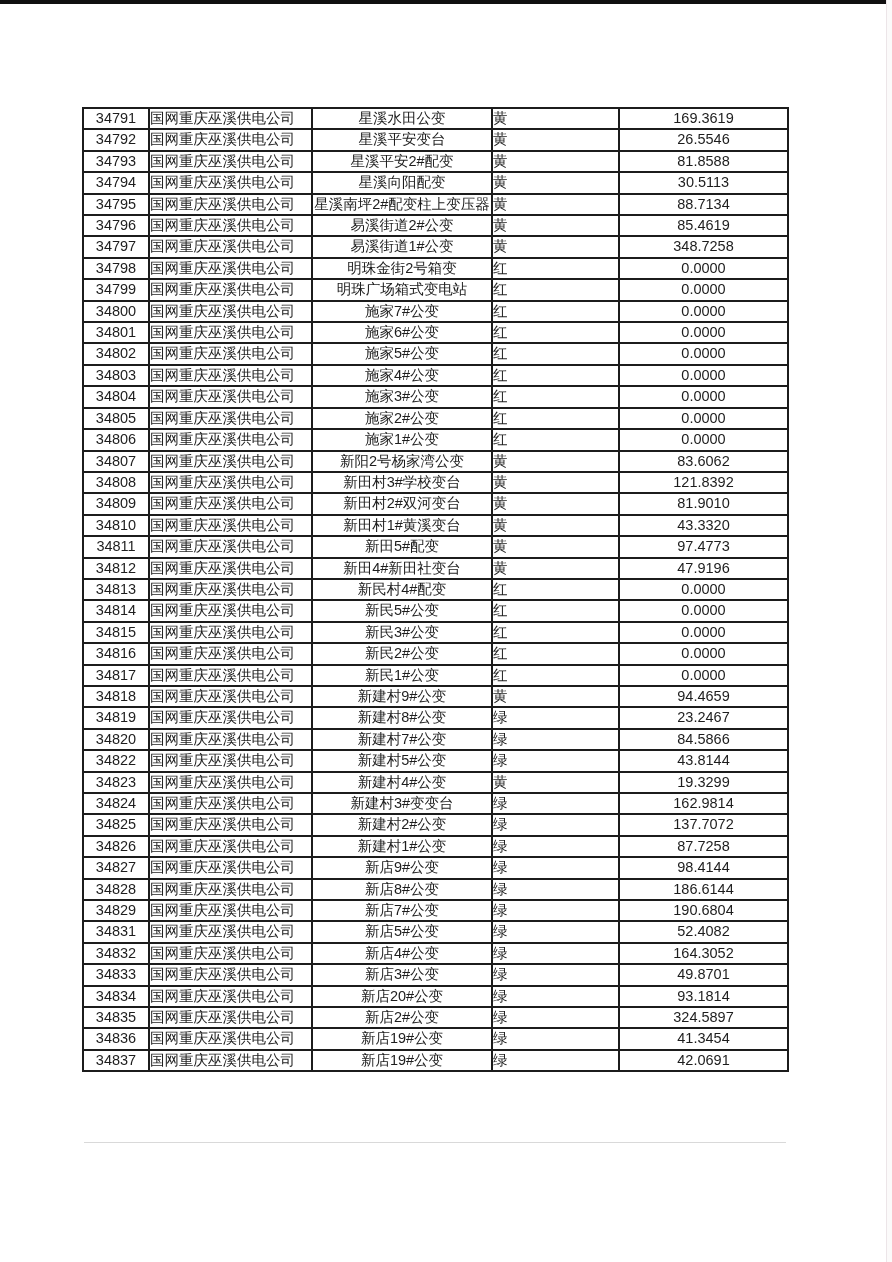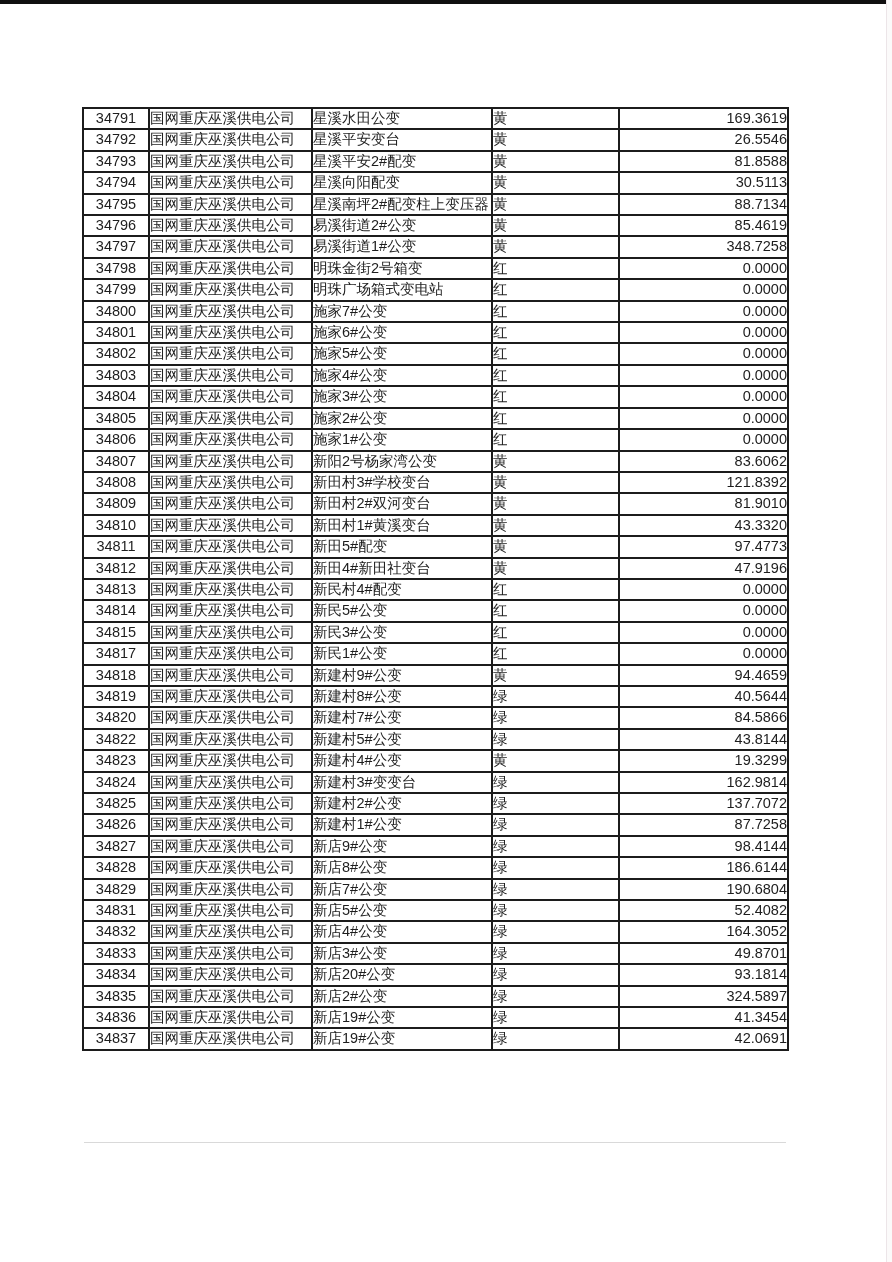--- a/index.html
+++ b/index.html
@@ -43,23 +43,23 @@
     color: #1d1d1d;
     padding: 0;
     height: 19.4px;
     line-height: 19.4px;
     white-space: nowrap;
     overflow: visible;
     vertical-align: middle;
   }
   td.c-id    { text-align: center; }
   td.c-co    { text-align: left; padding-left: 4px; border-radius: 9px; }
-  td.c-name  { text-align: left; padding-left: 4px; }
+  td.c-name  { text-align: center; padding-left: 4px; }
   td.c-color { text-align: left; padding-left: 4px; }
-  td.c-val   { text-align: right; }
+  td.c-val   { text-align: center; }
   .ghost-line {
     position: absolute;
     left: 84px; top: 1142px;
     width: 702px; height: 1px;
     background: #d9d9d9;
   }
 </style>
 </head>
 <body>
 
@@ -270,20 +270,27 @@
       </tr>
 
       <tr>
         <td class="c-id">34815</td>
         <td class="c-co">国网重庆巫溪供电公司</td>
         <td class="c-name">新民3#公变</td>
         <td class="c-color">红</td>
         <td class="c-val">0.0000</td>
       </tr>
 
+      <tr>
+        <td class="c-id">34816</td>
+        <td class="c-co">国网重庆巫溪供电公司</td>
+        <td class="c-name">新民2#公变</td>
+        <td class="c-color">红</td>
+        <td class="c-val">0.0000</td>
+      </tr>
 
       <tr>
         <td class="c-id">34817</td>
         <td class="c-co">国网重庆巫溪供电公司</td>
         <td class="c-name">新民1#公变</td>
         <td class="c-color">红</td>
         <td class="c-val">0.0000</td>
       </tr>
 
       <tr>
@@ -292,21 +299,21 @@
         <td class="c-name">新建村9#公变</td>
         <td class="c-color">黄</td>
         <td class="c-val">94.4659</td>
       </tr>
 
       <tr>
         <td class="c-id">34819</td>
         <td class="c-co">国网重庆巫溪供电公司</td>
         <td class="c-name">新建村8#公变</td>
         <td class="c-color">绿</td>
-        <td class="c-val">40.5644</td>
+        <td class="c-val">23.2467</td>
       </tr>
 
       <tr>
         <td class="c-id">34820</td>
         <td class="c-co">国网重庆巫溪供电公司</td>
         <td class="c-name">新建村7#公变</td>
         <td class="c-color">绿</td>
         <td class="c-val">84.5866</td>
       </tr>
 

